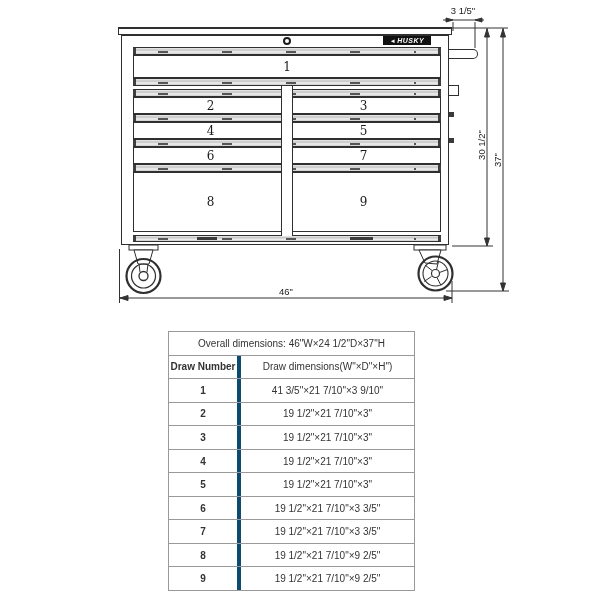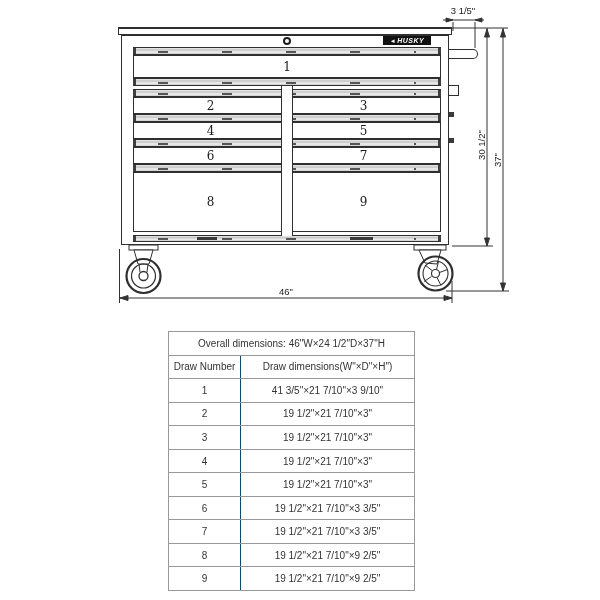--- a/index.html
+++ b/index.html
@@ -47,21 +47,21 @@
   .dim-label.rot { transform: translate(-50%, -50%) rotate(-90deg); }
 
   
   .dim-table { position: absolute; left: 168px; top: 331px; width: 247px; height: 260px;
           border: 1px solid #999; display: flex; flex-direction: column;
           font-size: 10px; color: #333; background: #fff; }
   .trow { flex: 1; display: flex; border-top: 1px solid #999; }
   .trow:first-child { border-top: none; }
   .trow .cell { display: flex; align-items: center; justify-content: center; }
   .trow .c-full { flex: 1; }
-  .trow .c1 { width: 72px; border-right: 1px solid #0c4a6e; }
+  .trow .c1 { width: 72px; border-right: 4px solid #0c4a6e; font-weight: bold; }
   .trow .c2 { flex: 1; }
 </style>
 </head>
 <body>
 
 <div class="canvas">
 
   <div class="lid"></div>
   <div class="body-frame"></div>
   <div class="top-rail"></div>

